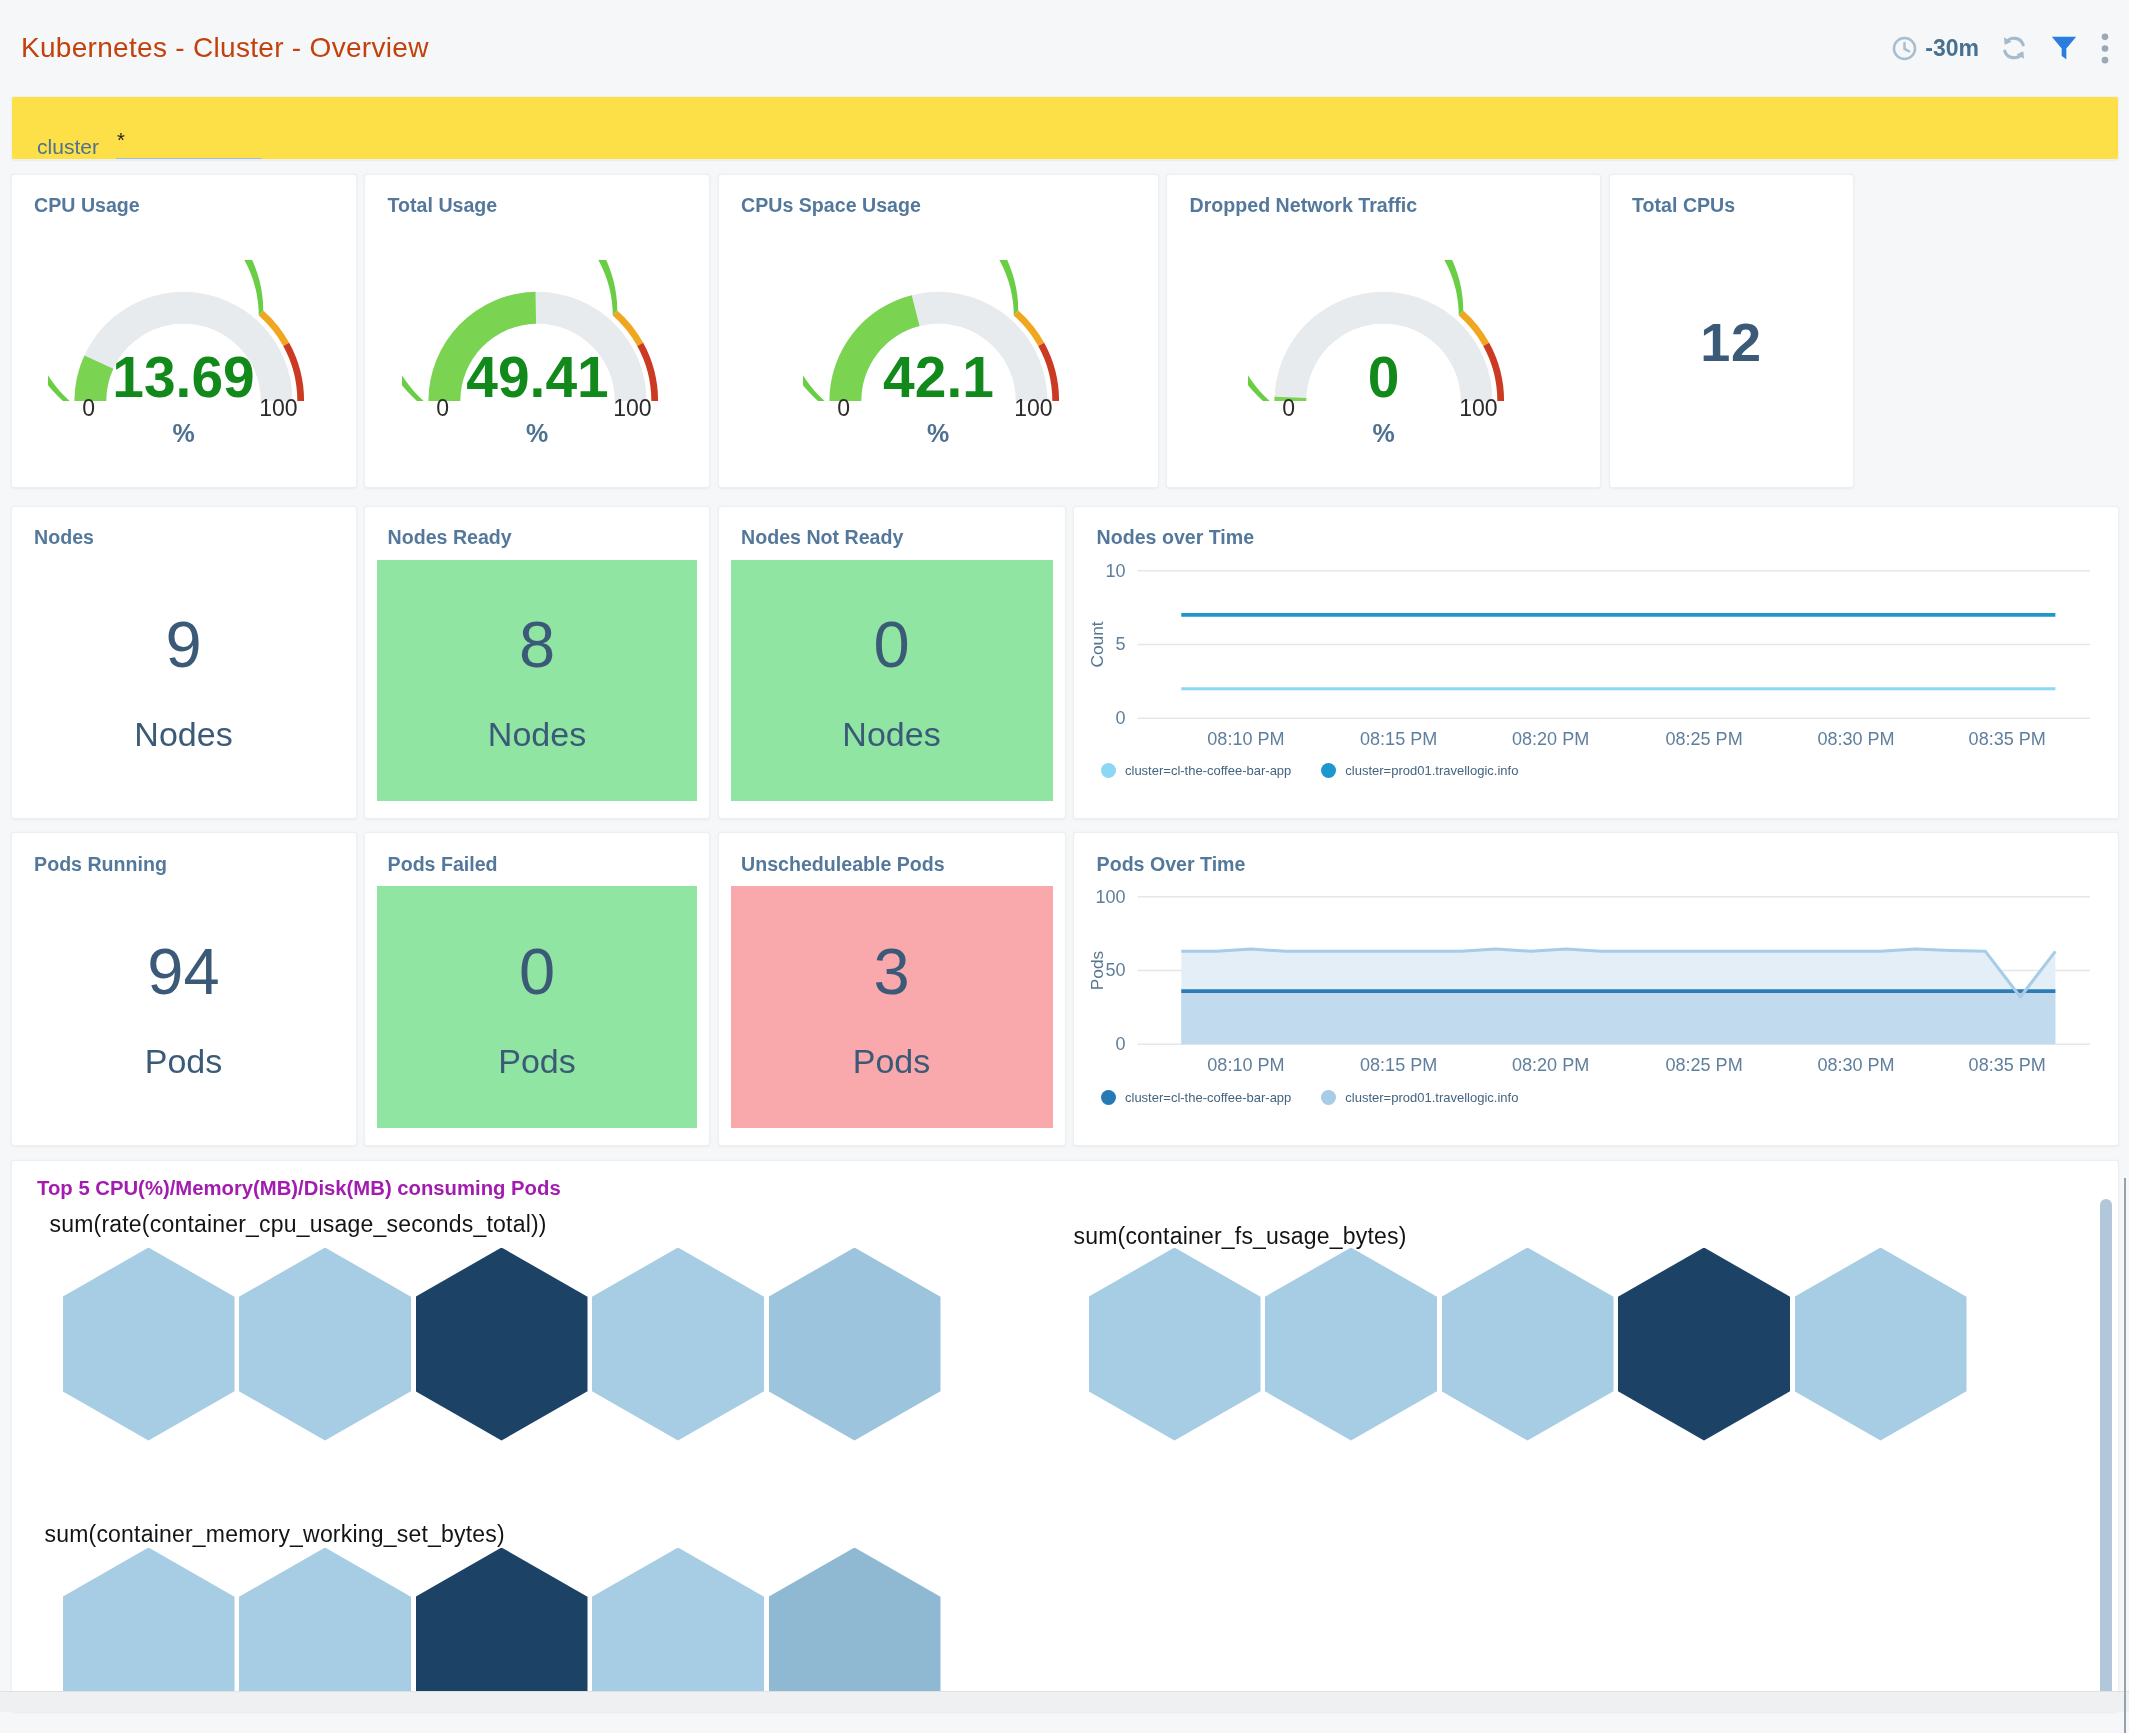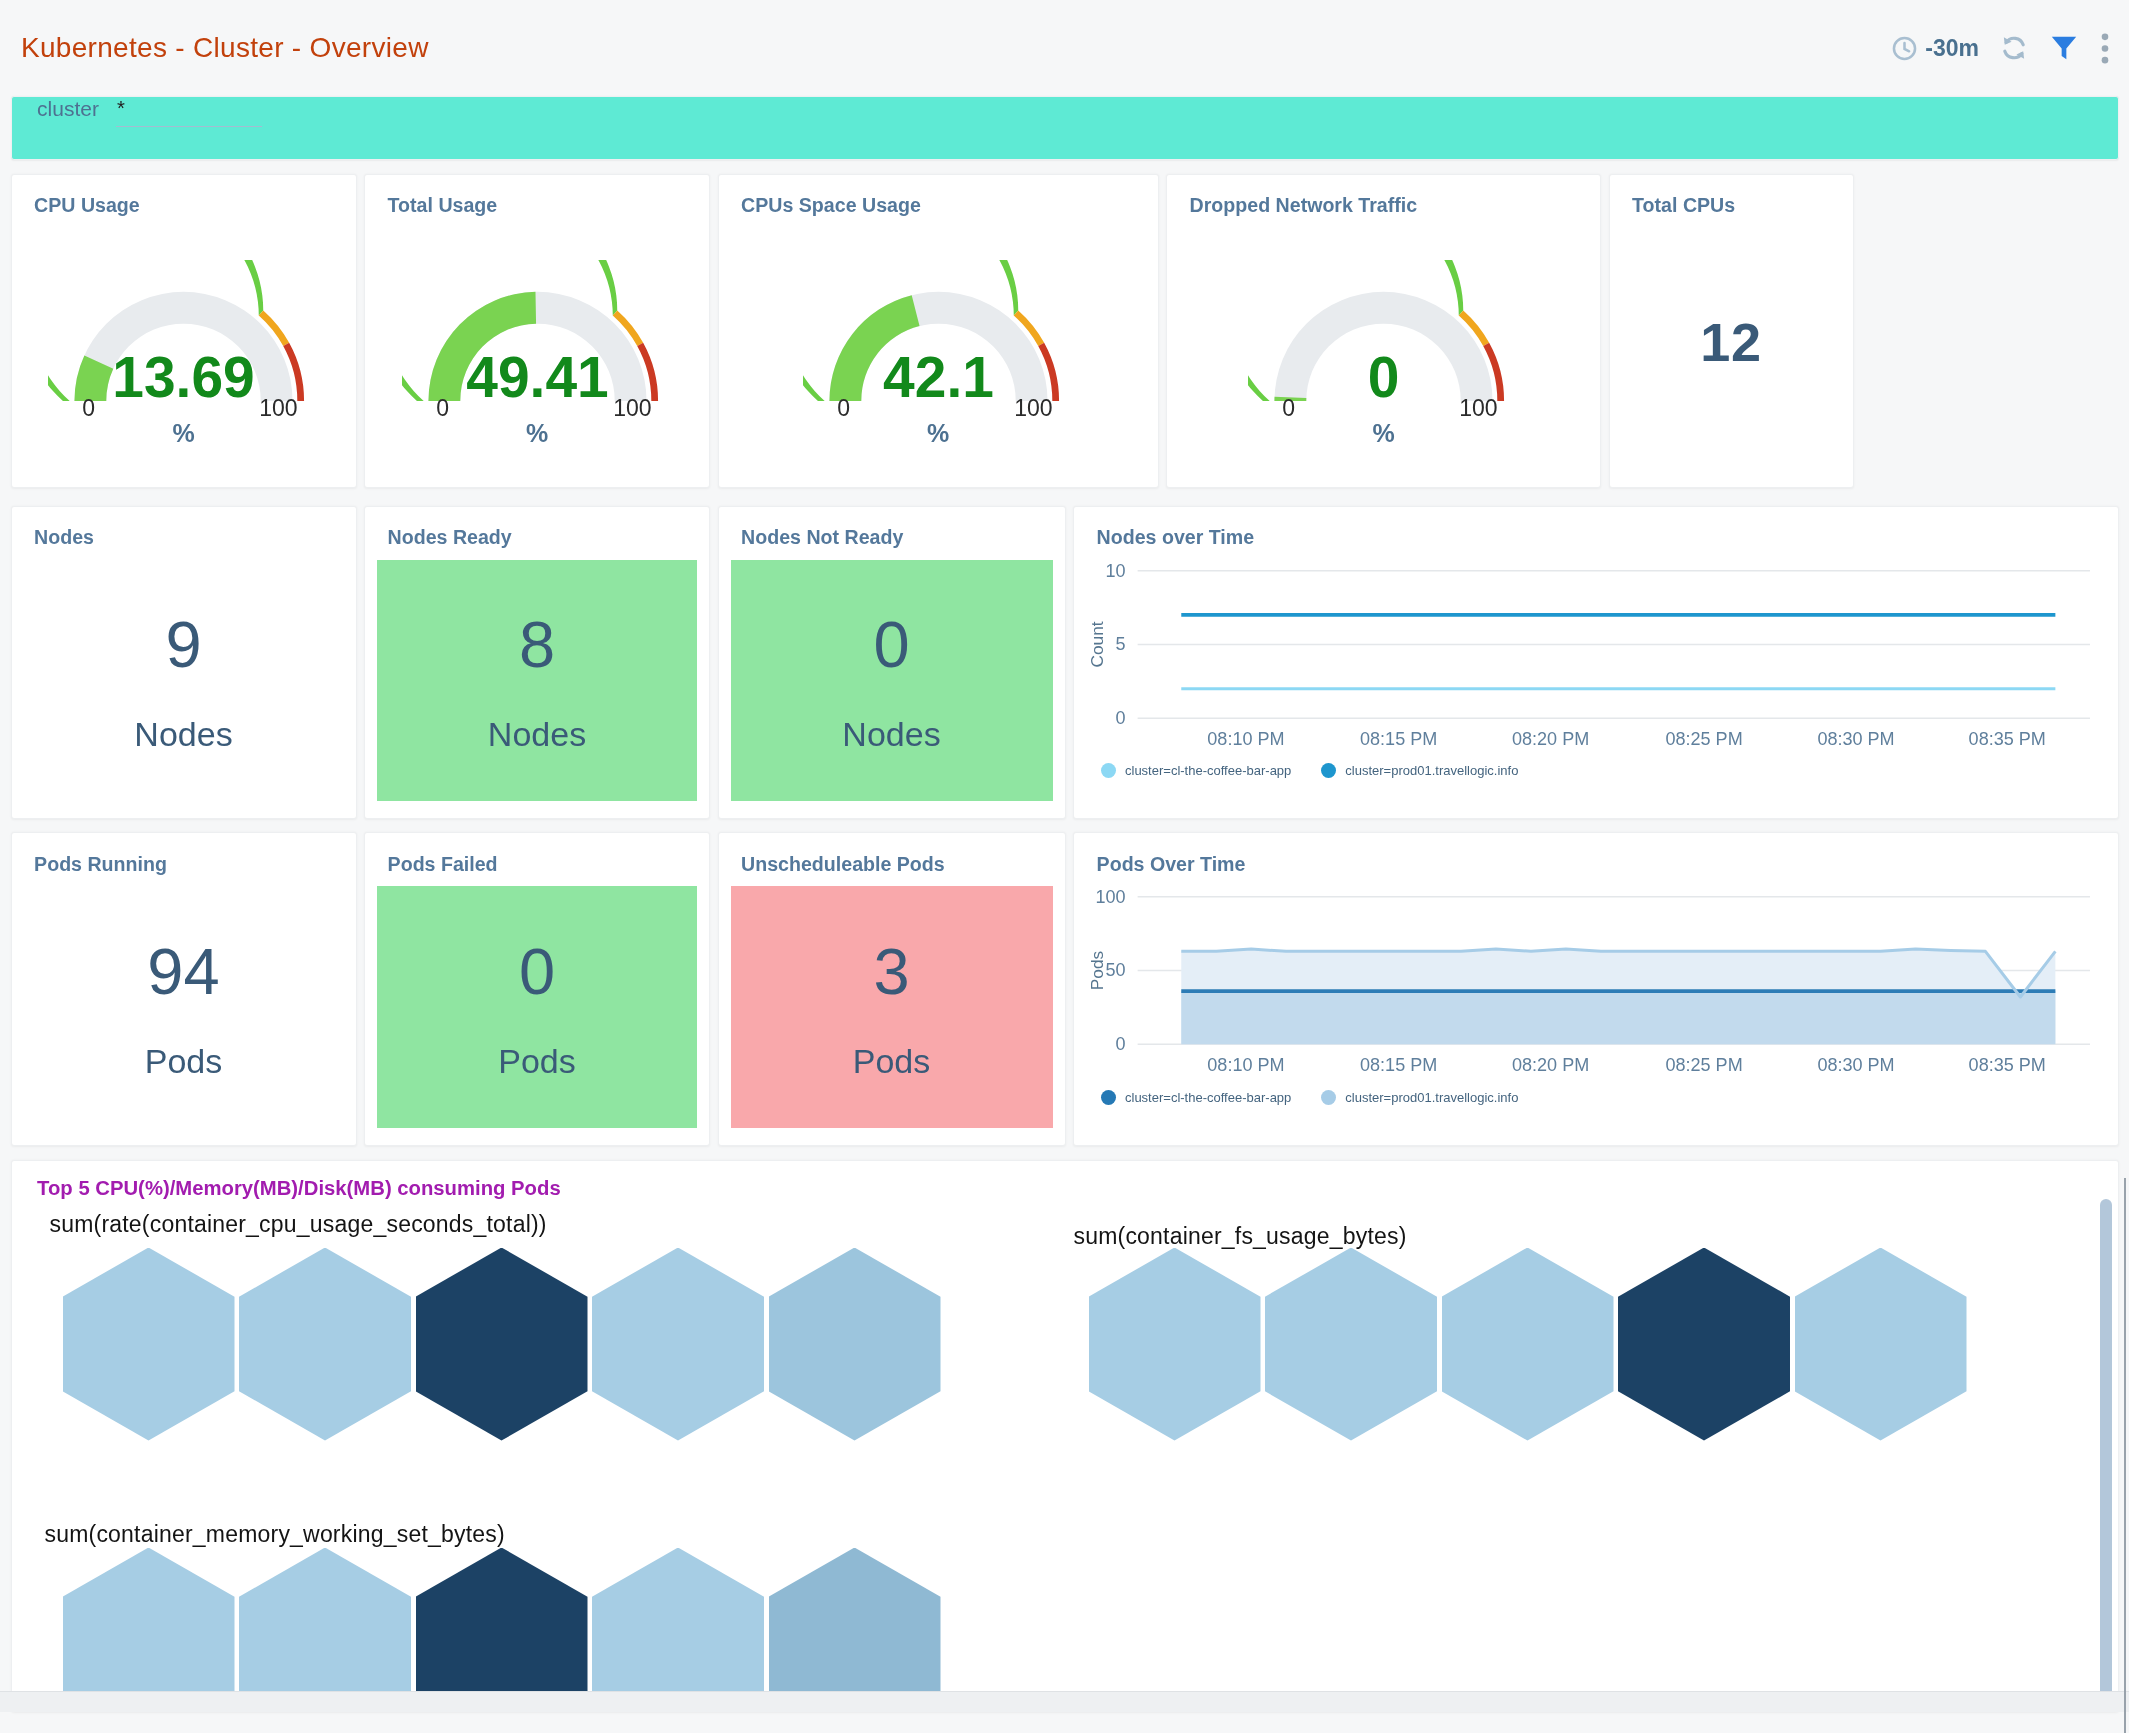--- a/index.html
+++ b/index.html
@@ -8,22 +8,22 @@
     font-family:"Liberation Sans", sans-serif;
   }
   .page{padding:0 10.5px;position:relative;}
   
   .hdr{height:96px;display:flex;align-items:center;justify-content:space-between;padding:0 4.5px 0 10.5px;}
   .page-title{font-size:28px;font-weight:400;color:#c2410c;letter-spacing:0.3px;}
   .controls{display:flex;align-items:center;gap:20px;padding-right:3px;}
   .time-btn{display:flex;align-items:center;gap:7.5px;color:#49708f;font-size:23px;font-weight:700;cursor:pointer;}
   .icon-btn{display:flex;align-items:center;justify-content:center;cursor:pointer;}
   
-  .filter-card{background:#5eead4;border:0.8px solid #eef0f2;border-radius:3px;box-shadow:0 0.8px 1.5px rgba(0,0,0,.05);
-    height:62px;display:flex;align-items:flex-start;padding:0 25.6px;margin-bottom:13.5px;}
+  .filter-card{background:#fde047;border:0.8px solid #eef0f2;border-radius:3px;box-shadow:0 0.8px 1.5px rgba(0,0,0,.05);
+    height:62px;display:flex;align-items:flex-end;padding:0 25.6px;margin-bottom:13.5px;}
   .filter-label{color:#4e7191;font-size:21px;margin-right:16.6px;}
   .filter-input{border:none;outline:none;border-bottom:1.5px solid #a3bcd1;width:143px;font-size:20.3px;color:#222;
     background:transparent;padding:0 1.5px 6px;font-family:"Liberation Sans",sans-serif;}
   
   .row{display:grid;gap:7.5px;}
   .row1{grid-template-columns:346px 346px 441px 435px 245px 1fr;height:314px;margin-bottom:18px;}
   .row2{grid-template-columns:346px 346px 348px 1fr;height:313px;margin-bottom:13.5px;}
   .row3{grid-template-columns:346px 346px 348px 1fr;height:314px;margin-bottom:13.5px;}
   .panel{background:#fff;border:0.8px solid #edeff1;border-radius:3px;box-shadow:0 0.8px 2.3px rgba(0,0,0,.05);
     display:flex;flex-direction:column;overflow:hidden;position:relative;}

